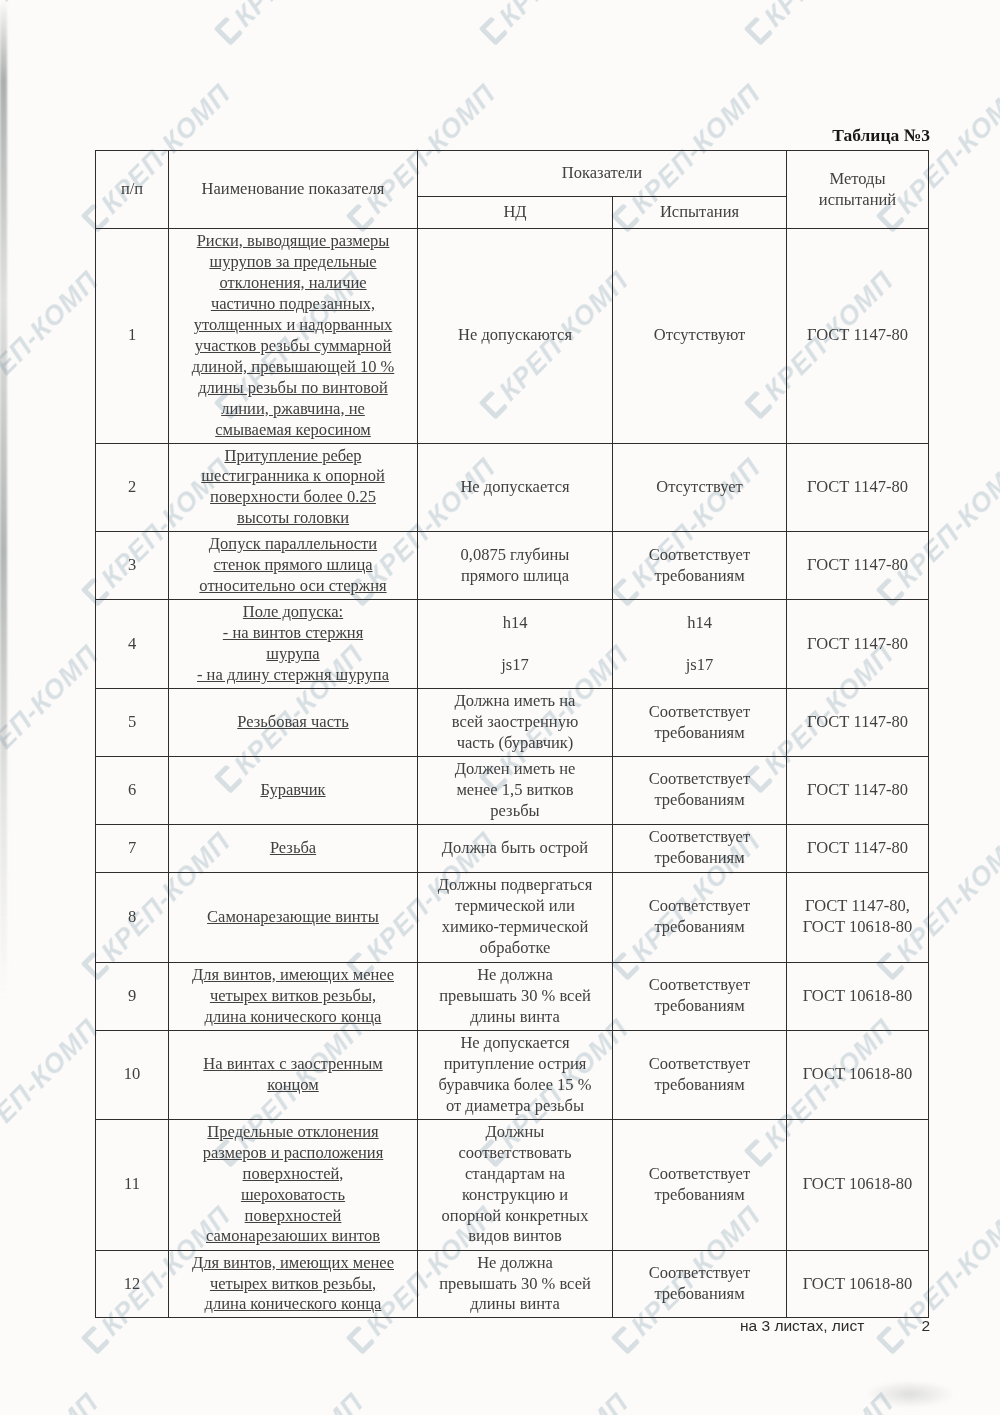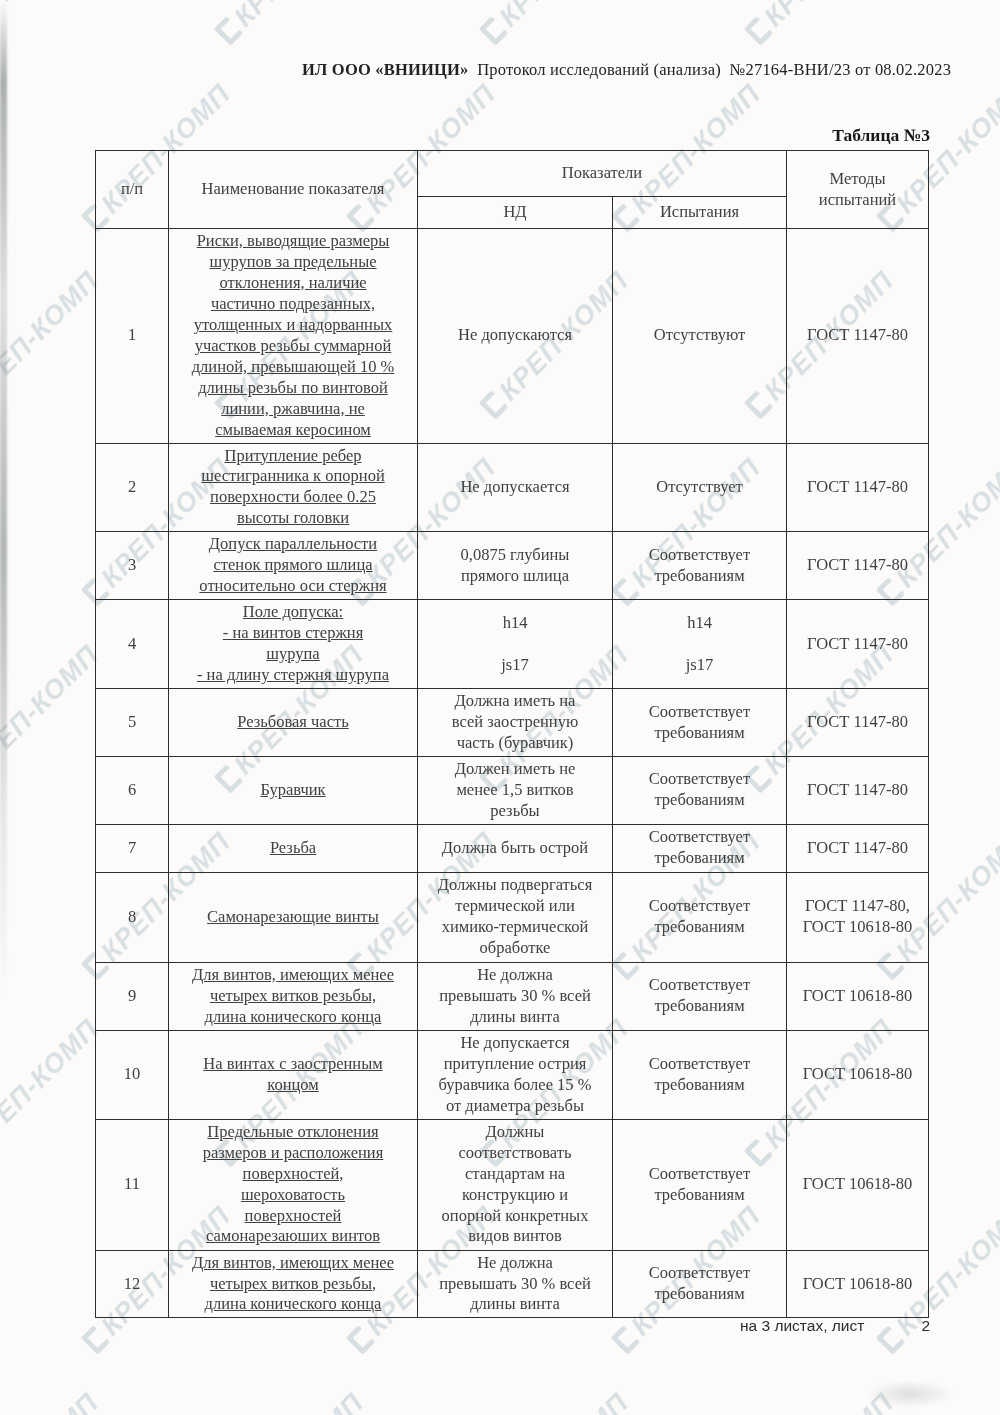--- a/index.html
+++ b/index.html
@@ -129,21 +129,20 @@
       <span class="wm" style="color: rgb(157, 179, 194); left: 592px; top: 1264px;">КРЕП-КОМП</span>
       <span class="wm" style="color: rgb(157, 179, 194); left: 857px; top: 1264px;">КРЕП-КОМП</span>
       <span class="wm" style="color: rgb(157, 179, 194); left: -70px; top: 1451px;">КРЕП-КОМП</span>
       <span class="wm" style="color: rgb(157, 179, 194); left: 195px; top: 1451px;">КРЕП-КОМП</span>
       <span class="wm" style="color: rgb(157, 179, 194); left: 460px; top: 1451px;">КРЕП-КОМП</span>
       <span class="wm" style="color: rgb(157, 179, 194); left: 725px; top: 1451px;">КРЕП-КОМП</span>
     </div>
   <div class="scan-edge"></div>
   <div class="smudge"></div>
 
-  <div class="doc-header"><span class="org">ИЛ ООО «ВНИИЦИ»</span>&nbsp; <span>Протокол исследований (анализа)</span>&nbsp; <span>№27164-ВНИ/23 от  08.02.2023</span></div>
 
   <div class="caption">Таблица №3</div>
 
   <table class="protocol">
     <colgroup>
       <col style="width:73px">
         <col style="width:249px">
         <col style="width:195px">
         <col style="width:174px">
         <col style="width:142px">

